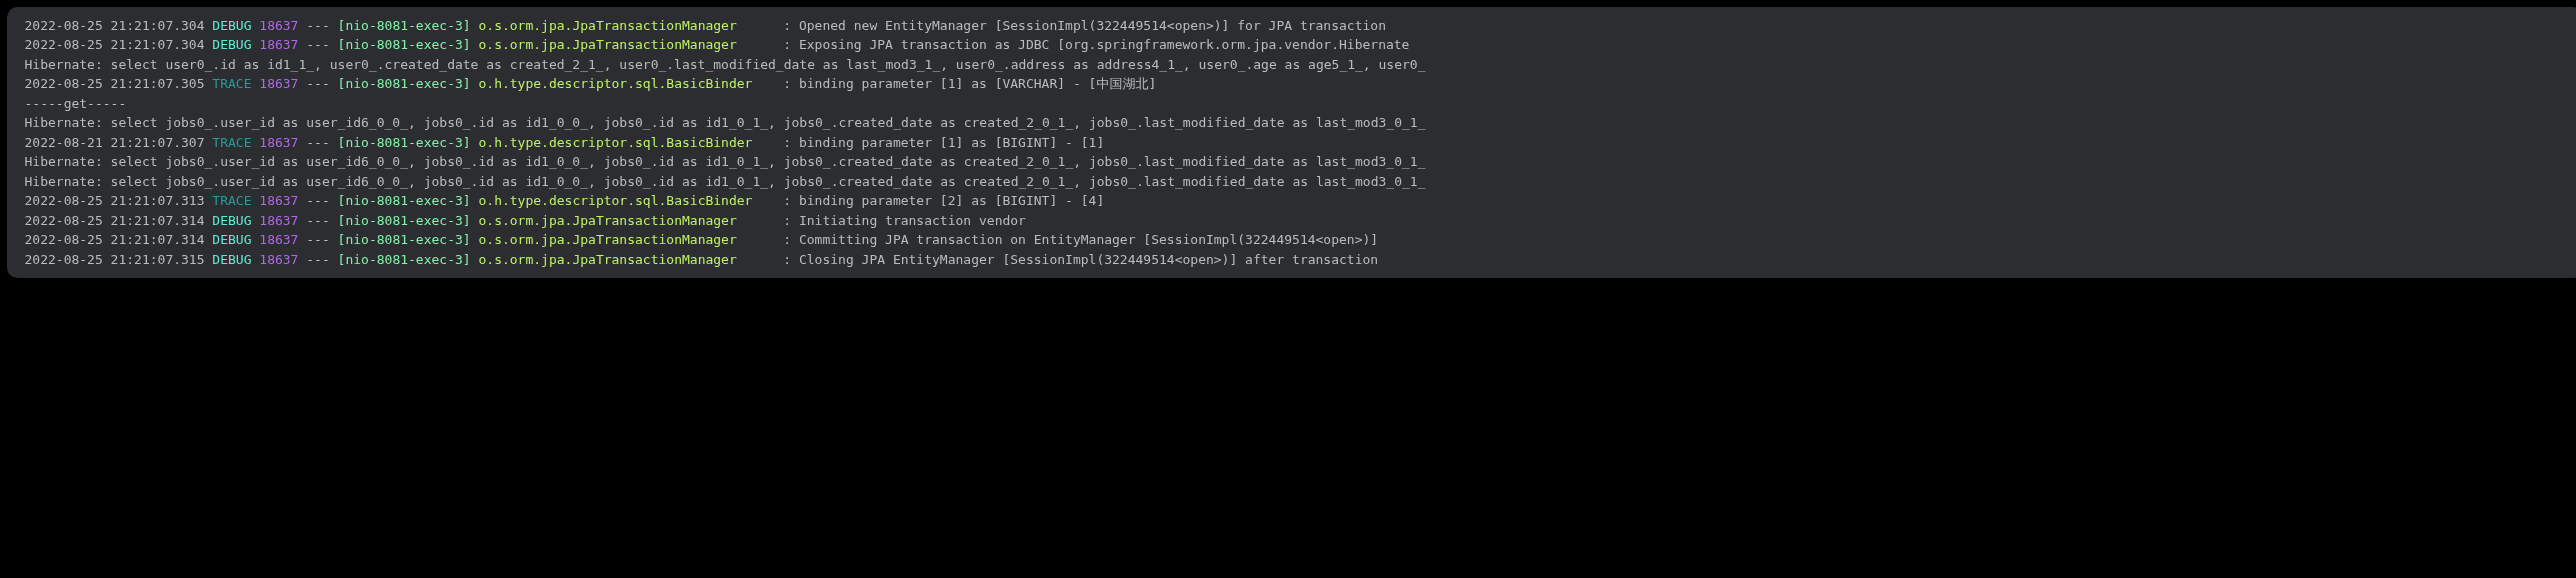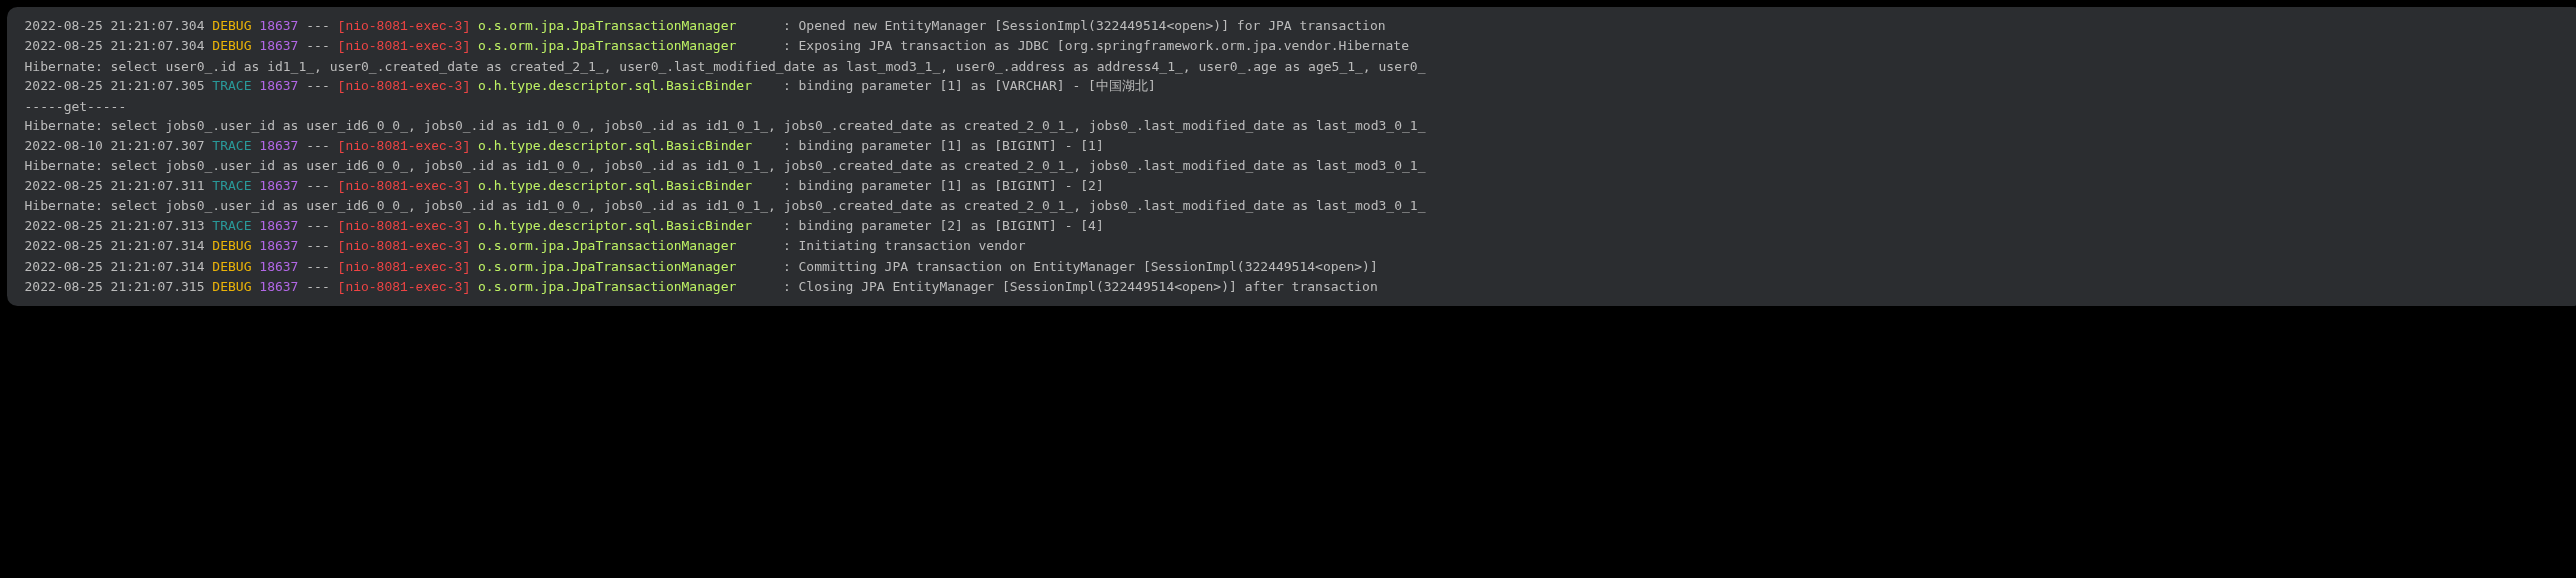--- a/index.html
+++ b/index.html
@@ -21,43 +21,42 @@
       padding: 8.7px 17.5px;
       white-space: nowrap;
       color: #bcbcbc;
       min-width: 2576px;
     }
     .log-line {
       display: block;
       font-family: inherit;
     }
     .timestamp { color: #bcbcbc; }
-    .level-debug { color: #eab308; }
+    .level-debug { color: #5eead4; }
     .level-trace { color: #299999; text-align: right; }
     .pid { color: #b267e6; }
     .sep { color: #bcbcbc; }
-    .thread { color: #ef4444; font-family: Liberation Mono, monospace; }
+    .thread { color: #86efac; }
     .logger { color: #bef264; }
     .colon { color: #bcbcbc; }
     .msg { color: #bcbcbc; }
     .plain { color: #bcbcbc; }
     .pad-logger { display: inline-block; min-width: 297px; }
   </style>
 </head>
 <body>
 
 <div class="terminal" id="terminal-root">
 <div class="log-line"><span class="timestamp">2022-08-25 21:21:07.304</span> <span class="level-debug">DEBUG</span> <span class="pid">18637</span> <span class="sep">---</span> <span class="thread">[nio-8081-exec-3]</span> <span class="logger pad-logger">o.s.orm.jpa.JpaTransactionManager</span> <span class="colon">: </span><span class="msg">Opened new EntityManager [SessionImpl(322449514&lt;open&gt;)] for JPA transaction</span></div>
     <div class="log-line"><span class="timestamp">2022-08-25 21:21:07.304</span> <span class="level-debug">DEBUG</span> <span class="pid">18637</span> <span class="sep">---</span> <span class="thread">[nio-8081-exec-3]</span> <span class="logger pad-logger">o.s.orm.jpa.JpaTransactionManager</span> <span class="colon">: </span><span class="msg">Exposing JPA transaction as JDBC [org.springframework.orm.jpa.vendor.Hibernate</span></div>
     <div class="log-line"><span class="plain">Hibernate: select user0_.id as id1_1_, user0_.created_date as created_2_1_, user0_.last_modified_date as last_mod3_1_, user0_.address as address4_1_, user0_.age as age5_1_, user0_</span></div>
     <div class="log-line"><span class="timestamp">2022-08-25 21:21:07.305</span> <span class="level-trace">TRACE</span> <span class="pid">18637</span> <span class="sep">---</span> <span class="thread">[nio-8081-exec-3]</span> <span class="logger pad-logger">o.h.type.descriptor.sql.BasicBinder</span> <span class="colon">: </span><span class="msg">binding parameter [1] as [VARCHAR] - [中国湖北]</span></div>
     <div class="log-line"><span class="plain">-----get-----</span></div>
     <div class="log-line"><span class="plain">Hibernate: select jobs0_.user_id as user_id6_0_0_, jobs0_.id as id1_0_0_, jobs0_.id as id1_0_1_, jobs0_.created_date as created_2_0_1_, jobs0_.last_modified_date as last_mod3_0_1_</span></div>
-    <div class="log-line"><span class="timestamp">2022-08-10 21:21:07.307</span> <span class="level-trace">TRACE</span> <span class="pid">18637</span> <span class="sep">---</span> <span class="thread">[nio-8081-exec-3]</span> <span class="logger pad-logger">o.h.type.descriptor.sql.BasicBinder</span> <span class="colon">: </span><span class="msg">binding parameter [1] as [BIGINT] - [1]</span></div>
+    <div class="log-line"><span class="timestamp">2022-08-21 21:21:07.307</span> <span class="level-trace">TRACE</span> <span class="pid">18637</span> <span class="sep">---</span> <span class="thread">[nio-8081-exec-3]</span> <span class="logger pad-logger">o.h.type.descriptor.sql.BasicBinder</span> <span class="colon">: </span><span class="msg">binding parameter [1] as [BIGINT] - [1]</span></div>
     <div class="log-line"><span class="plain">Hibernate: select jobs0_.user_id as user_id6_0_0_, jobs0_.id as id1_0_0_, jobs0_.id as id1_0_1_, jobs0_.created_date as created_2_0_1_, jobs0_.last_modified_date as last_mod3_0_1_</span></div>
-    <div class="log-line"><span class="timestamp">2022-08-25 21:21:07.311</span> <span class="level-trace">TRACE</span> <span class="pid">18637</span> <span class="sep">---</span> <span class="thread">[nio-8081-exec-3]</span> <span class="logger pad-logger">o.h.type.descriptor.sql.BasicBinder</span> <span class="colon">: </span><span class="msg">binding parameter [1] as [BIGINT] - [2]</span></div>
     <div class="log-line"><span class="plain">Hibernate: select jobs0_.user_id as user_id6_0_0_, jobs0_.id as id1_0_0_, jobs0_.id as id1_0_1_, jobs0_.created_date as created_2_0_1_, jobs0_.last_modified_date as last_mod3_0_1_</span></div>
     <div class="log-line"><span class="timestamp">2022-08-25 21:21:07.313</span> <span class="level-trace">TRACE</span> <span class="pid">18637</span> <span class="sep">---</span> <span class="thread">[nio-8081-exec-3]</span> <span class="logger pad-logger">o.h.type.descriptor.sql.BasicBinder</span> <span class="colon">: </span><span class="msg">binding parameter [2] as [BIGINT] - [4]</span></div>
     <div class="log-line"><span class="timestamp">2022-08-25 21:21:07.314</span> <span class="level-debug">DEBUG</span> <span class="pid">18637</span> <span class="sep">---</span> <span class="thread">[nio-8081-exec-3]</span> <span class="logger pad-logger">o.s.orm.jpa.JpaTransactionManager</span> <span class="colon">: </span><span class="msg">Initiating transaction vendor</span></div>
     <div class="log-line"><span class="timestamp">2022-08-25 21:21:07.314</span> <span class="level-debug">DEBUG</span> <span class="pid">18637</span> <span class="sep">---</span> <span class="thread">[nio-8081-exec-3]</span> <span class="logger pad-logger">o.s.orm.jpa.JpaTransactionManager</span> <span class="colon">: </span><span class="msg">Committing JPA transaction on EntityManager [SessionImpl(322449514&lt;open&gt;)]</span></div>
     <div class="log-line"><span class="timestamp">2022-08-25 21:21:07.315</span> <span class="level-debug">DEBUG</span> <span class="pid">18637</span> <span class="sep">---</span> <span class="thread">[nio-8081-exec-3]</span> <span class="logger pad-logger">o.s.orm.jpa.JpaTransactionManager</span> <span class="colon">: </span><span class="msg">Closing JPA EntityManager [SessionImpl(322449514&lt;open&gt;)] after transaction</span></div>
   </div>
 
 
 </body></html>

